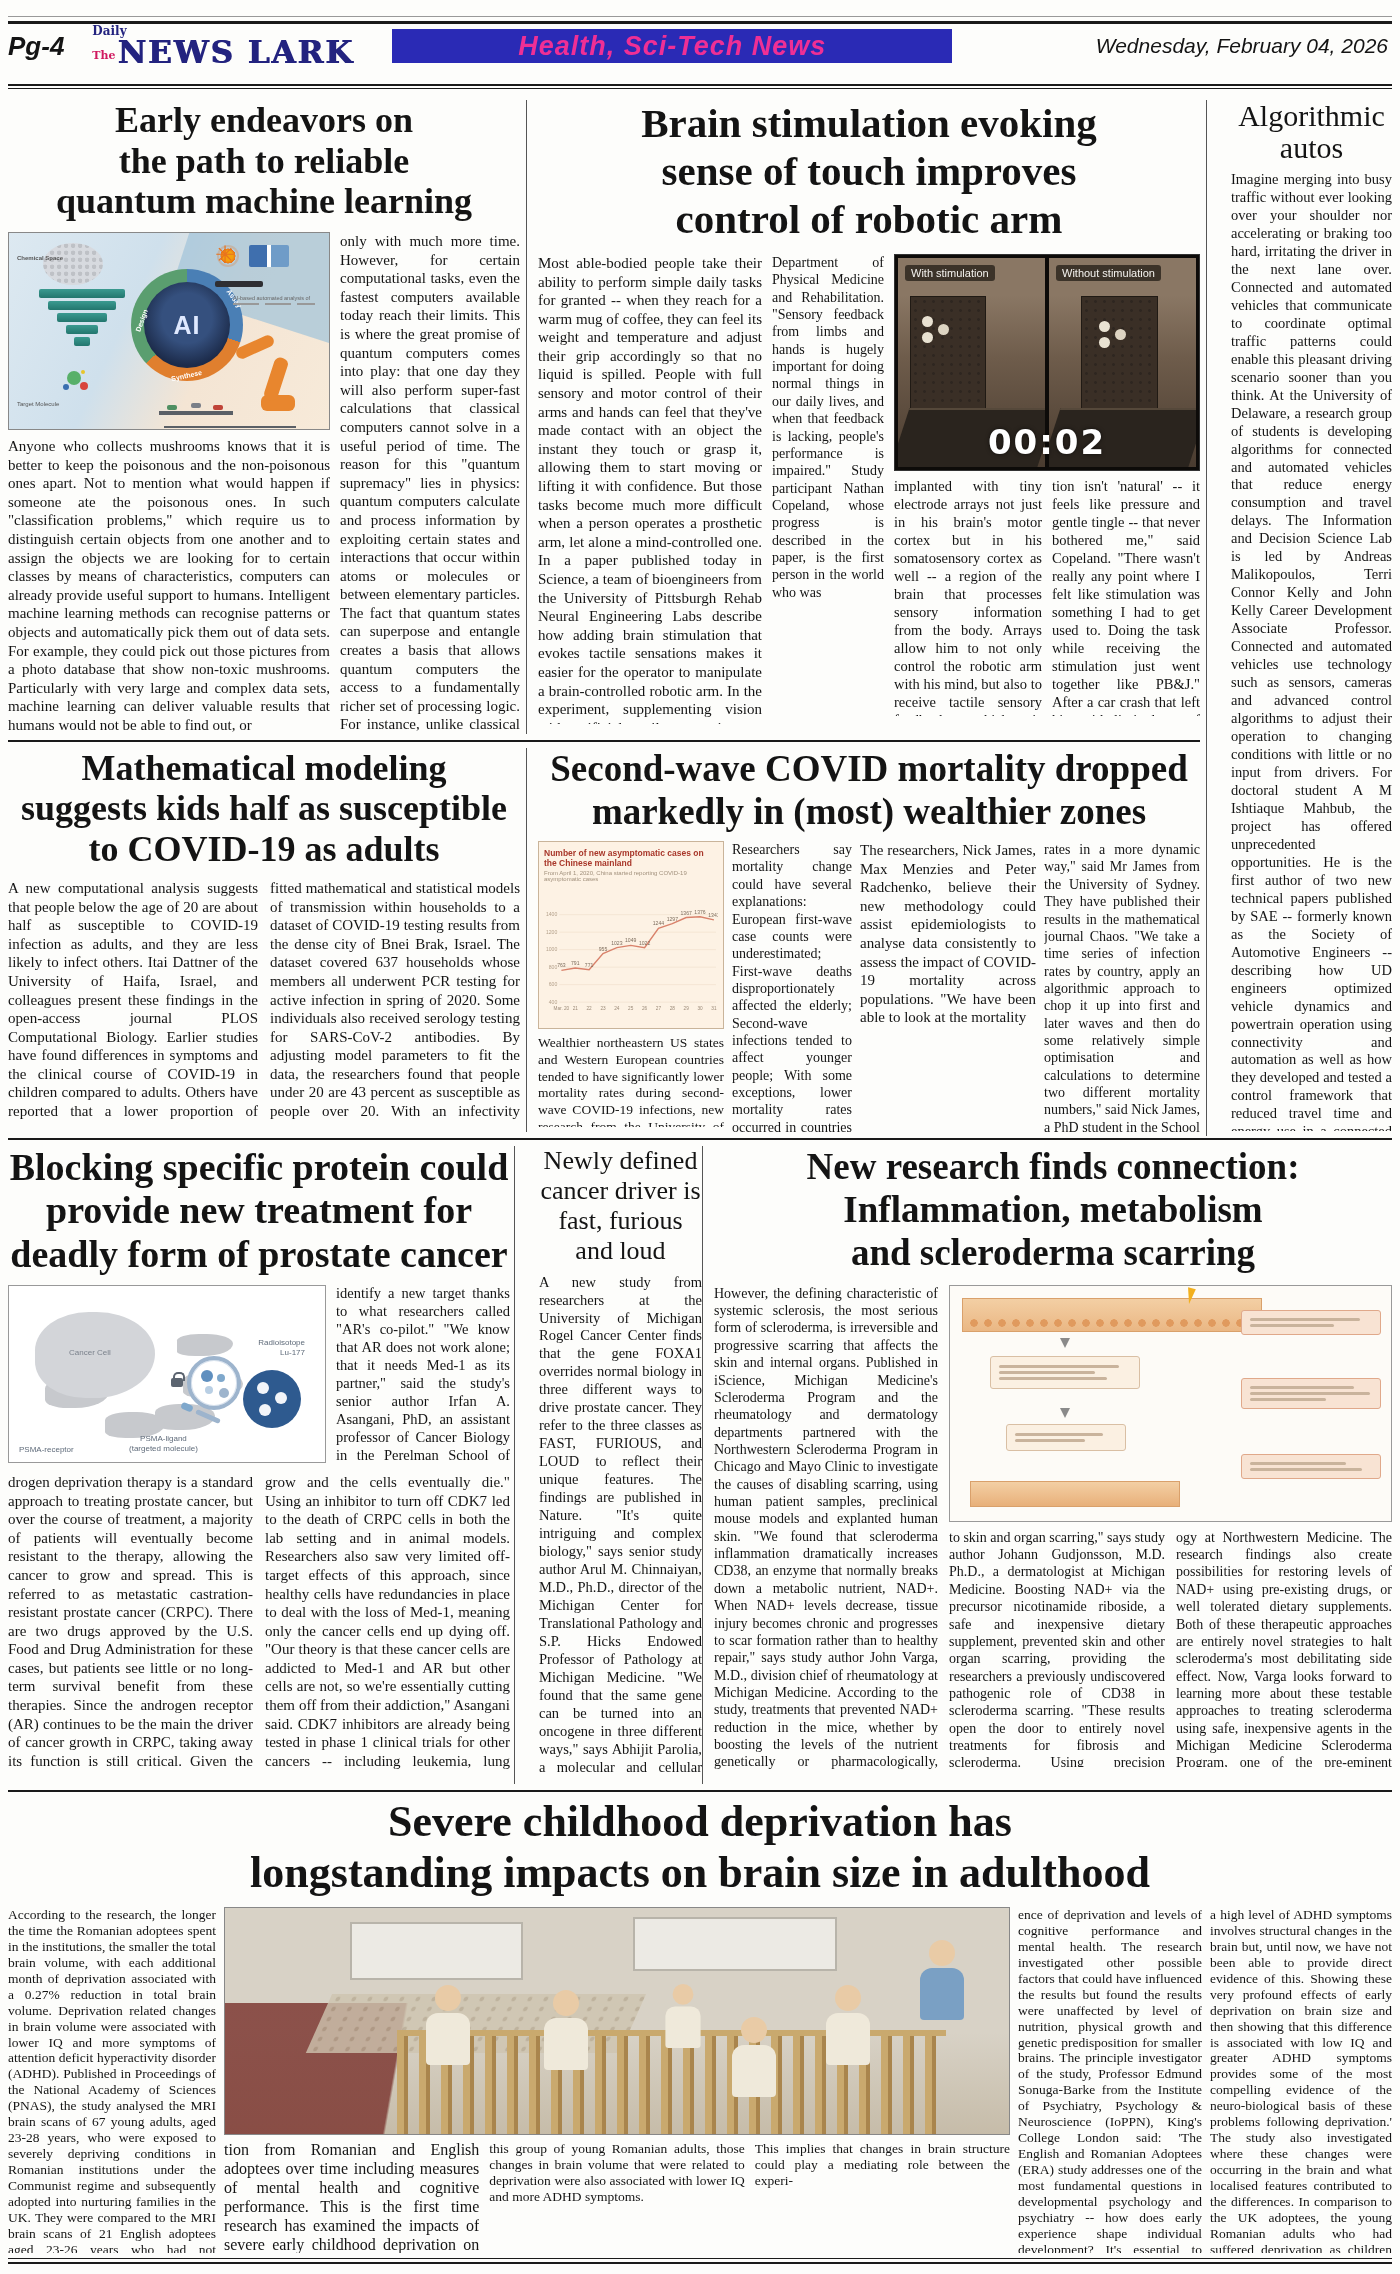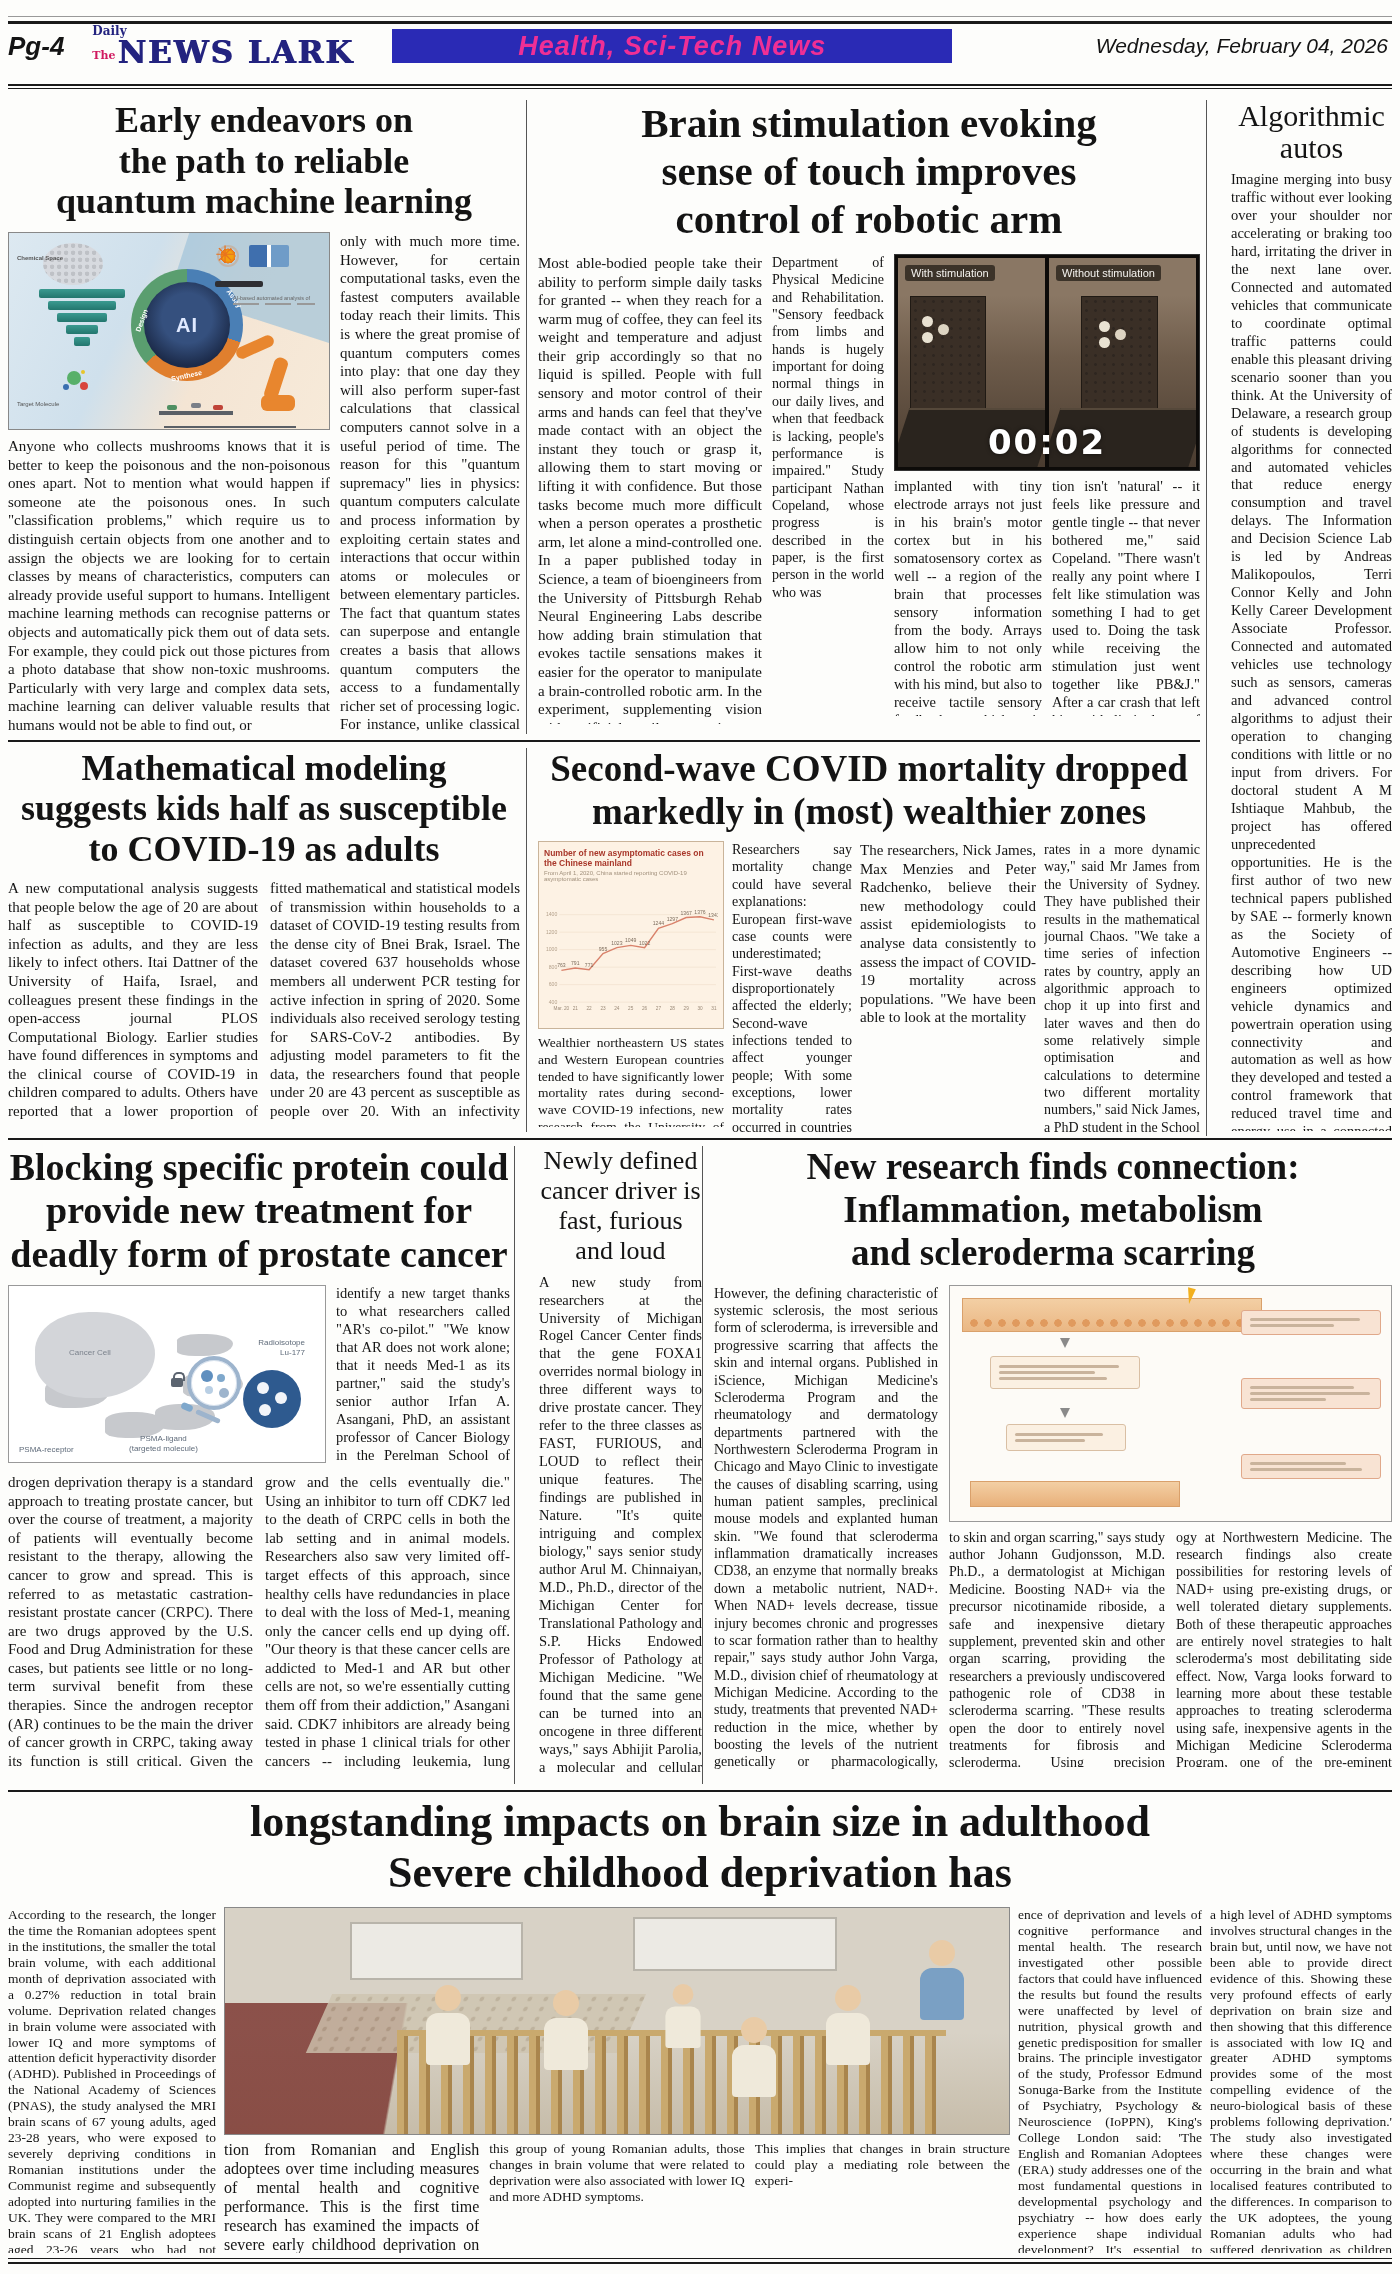--- a/index.html
+++ b/index.html
@@ -71,21 +71,21 @@
   .ai-l1 { left:8px; top:22px; font-weight:bold; }
   .ai-l2 { left:8px; top:168px; }
   .ai-funnel { position:absolute; left:28px; top:56px; width:90px; text-align:center; }
   .ai-funnel i { display:block; margin:0 auto 3px; height:9px; background:linear-gradient(#3a9a90,#23766e); border-radius:2px; }
   .ai-funnel i:nth-child(1){width:86px}.ai-funnel i:nth-child(2){width:68px}.ai-funnel i:nth-child(3){width:50px}.ai-funnel i:nth-child(4){width:32px}.ai-funnel i:nth-child(5){width:16px}
   .ai-mol { position:absolute; left:58px; top:138px; width:14px; height:14px; background:#58b06a; border-radius:50%;
             box-shadow:10px 8px 0 -3px #d8443c, -8px 9px 0 -4px #3a6fb0, 9px -6px 0 -5px #e8c52a; }
   .ai-ring { position:absolute; left:122px; top:36px; width:112px; height:112px; border-radius:50%;
              background:conic-gradient(#4a7fb5 0 30%, #e07f2e 30% 63%, #5a9e6f 63% 100%); display:flex; align-items:center; justify-content:center; }
   .ai-core { width:86px; height:86px; border-radius:50%; background:radial-gradient(circle at 50% 42%, #35507e 0 38%, #1c2b4a 72%); display:flex; align-items:center; justify-content:center; }
-  .ai-core span { color:#dfe9ff; font-family:"Liberation Sans",sans-serif; font-weight:bold; font-size:20px; letter-spacing:1px; }
+  .ai-core span { color:#dfe9ff; font-family:"Liberation Sans",sans-serif; font-weight:bold; font-size:25px; letter-spacing:1px; }
   .ai-ring b { position:absolute; font-family:"Liberation Sans",sans-serif; font-size:7px; color:#fff; font-weight:bold; }
   .ai-t1 { right:-2px; top:26px; transform:rotate(55deg); }
   .ai-t2 { left:-1px; top:48px; transform:rotate(-70deg); }
   .ai-t3 { left:40px; bottom:2px; transform:rotate(-12deg); }
   .ai-sun { position:absolute; right:92px; top:14px; width:18px; height:18px; border-radius:50%;
             background:radial-gradient(#f4a javascript0b 0 35%, #e8731e 60%, transparent 62%);
             background:radial-gradient(circle,#f4a00b 0 38%,#e8731e 58%,transparent 60%);
             box-shadow:0 0 0 2px rgba(232,115,30,.25); }
   .ai-sun::before { content:"✳"; position:absolute; left:-4px; top:-6px; font-size:24px; color:#e8731e; }
   .ai-sq { position:absolute; right:40px; top:12px; width:40px; height:22px; background:linear-gradient(90deg,#3f6fae 0 46%,#fff 46% 54%,#6f9cc8 54%); border-radius:2px; }
@@ -438,22 +438,22 @@
           <p class="t cell" style="font-size:14px">ogy at Northwestern Medicine. The research findings also create possibilities for restoring levels of NAD+ using pre-existing drugs, or well tolerated dietary supplements. Both of these therapeutic approaches are entirely novel strategies to halt scleroderma's most debilitating side effect. Now, Varga looks forward to learning more about these testable approaches to treating scleroderma using safe, inexpensive agents in the Michigan Medicine Scleroderma Program, one of the pre-eminent integrated clinical and research programs for the diagnosis, prevention and cure of systemic sclerosis in the nation.</p>
         </div>
       </div>
     </div>
   </div>
 
   <div class="rule hr3"></div>
 
   <div class="deprive">
     <h1 class="headline d-title">
+      <span>Severe childhood deprivation has</span>
       <span>longstanding impacts on brain size in adulthood</span>
-      <span>Severe childhood deprivation has</span>
     </h1>
     <div class="d-body">
       <p class="t cell" style="font-size:13.5px;line-height:1.18">According to the research, the longer the time the Romanian adoptees spent in the institutions, the smaller the total brain volume, with each additional month of deprivation associated with a 0.27% reduction in total brain volume. Deprivation related changes in brain volume were associated with lower IQ and more symptoms of attention deficit hyperactivity disorder (ADHD).  Published in Proceedings of the National Academy of Sciences (PNAS), the study analysed the MRI brain scans of 67 young adults, aged 23-28 years, who were exposed to severely depriving conditions in Romanian institutions under the Communist regime and subsequently adopted into nurturing families in the UK. They were compared to the MRI brain scans of 21 English adoptees aged 23-26 years who had not suffered this institutional deprivation. MRI scans were conducted at the Centre for Neuroimaging Sciences at King's College London, as part of the Medical Research Council (MRC) funded English and Romanian Adoptees Brain Imaging Study (ERABIS). This is part of the larger ERA project that has collected informa-</p>
       <div class="cell">
         <div class="photo">
           <div class="ph-floor"></div>
           <div class="ph-tile"></div>
           <div class="bunk" style="left:16%;top:6%;width:22%;height:26%"></div>
           <div class="bunk" style="left:52%;top:4%;width:26%;height:24%"></div>
           <div class="crib" style="left:22%;width:70%"></div>

